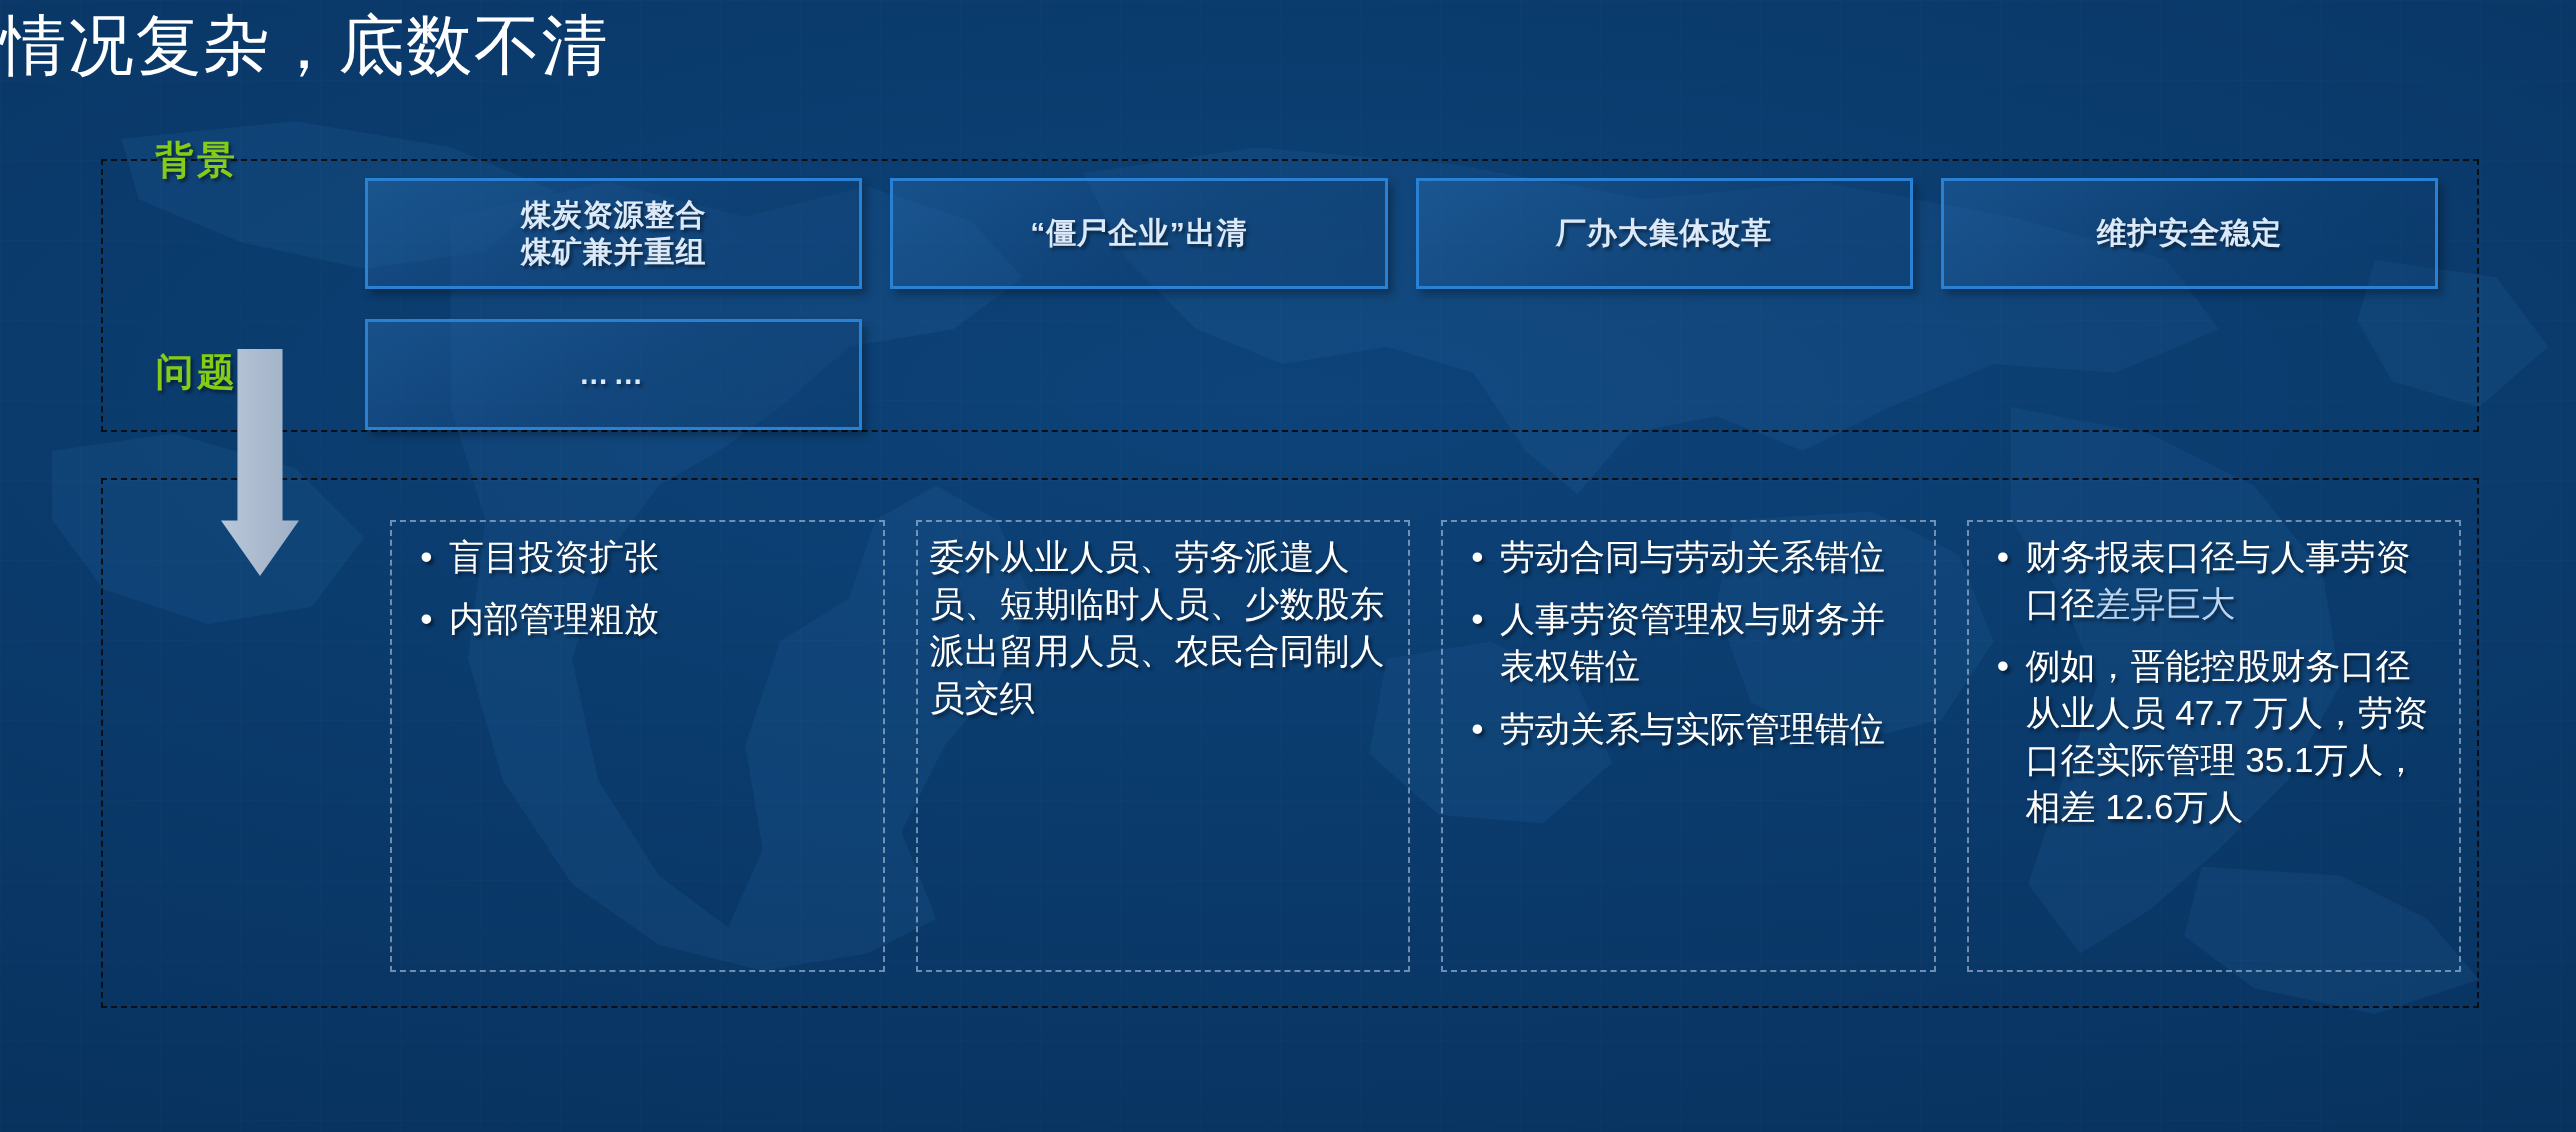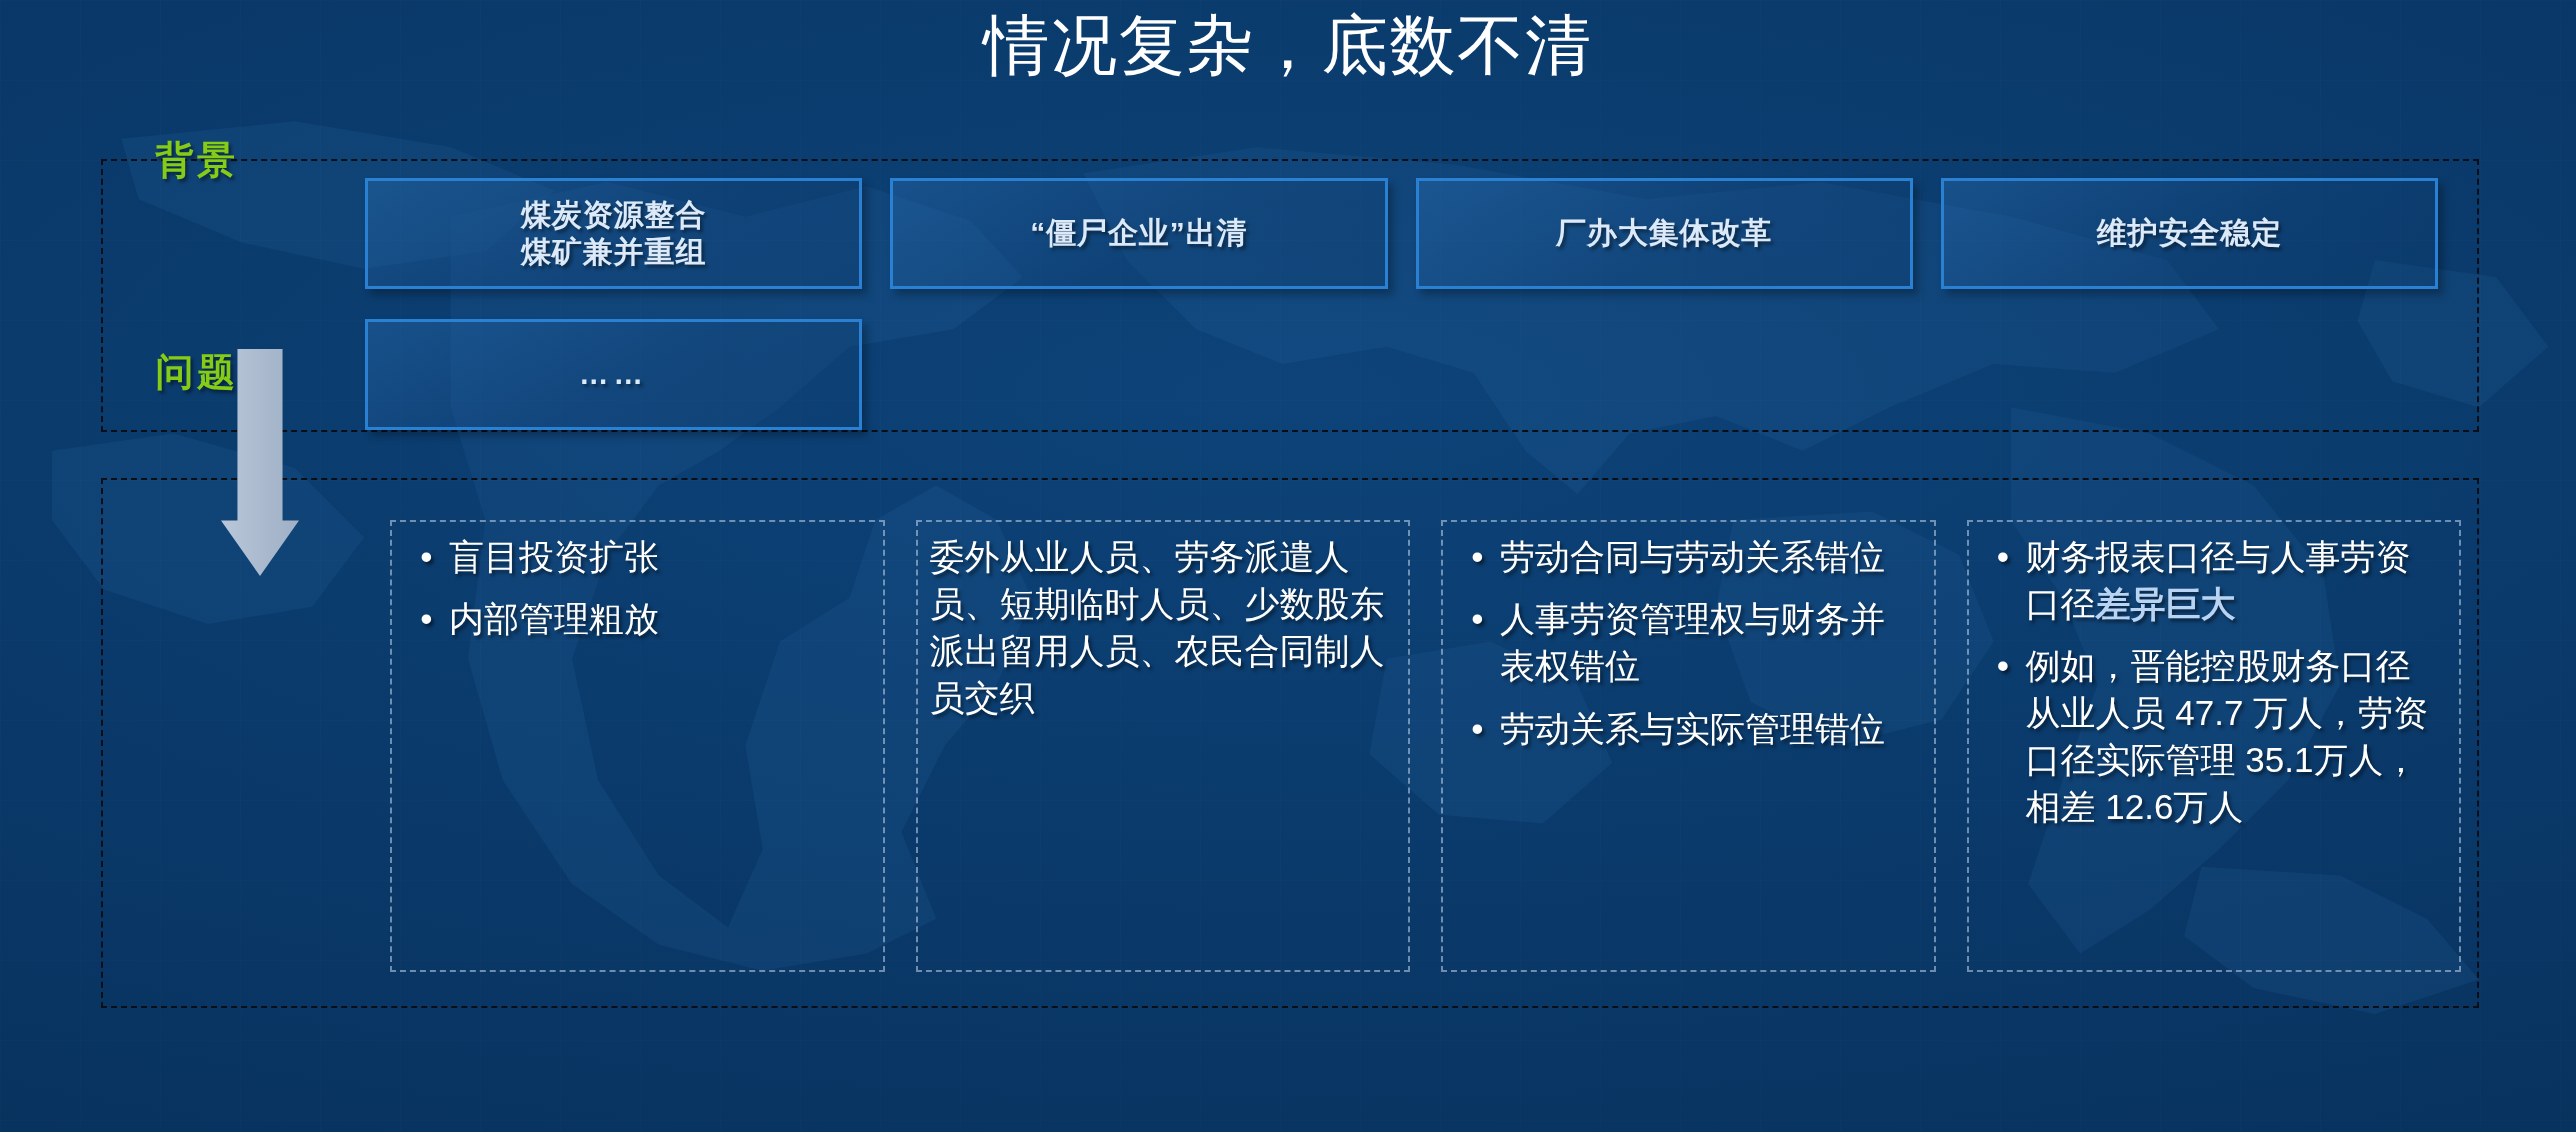--- a/index.html
+++ b/index.html
@@ -21,21 +21,21 @@
     position:absolute;inset:0;
     background-image:
       linear-gradient(to right, rgba(255,255,255,.012) 0.9px, transparent 0.9px),
       linear-gradient(to bottom, rgba(255,255,255,.012) 0.9px, transparent 0.9px);
     background-size:80px 80px;
   }
 
   
   #slide-title{
     position:absolute;left:0;top:12px;width:2576px;
-    text-align:center;
+    text-align:left;
     color:#ffffff;
     font-size:66px;
     font-weight:300;
     letter-spacing:1.7px;
     line-height:1;
     white-space:nowrap;
   }
 
   
   .section{
@@ -118,21 +118,21 @@
     font-size:35px;
     line-height:1.34;
     text-align:center;
     color:#ffffff;
     text-shadow:2.6px 2.6px 3.5px rgba(0,0,0,.50);
   }
   .p-bullet.hidden{visibility:hidden;flex-basis:0;}
   .p-text{flex:1 1 auto;}
   .p-text .hl{
     color:#b8d4f2;
-    font-weight:bold;
+    font-weight:normal;
   }
   .col-plain .p-line{margin-bottom:16px;justify-content:center;}
   .col-plain .p-text{letter-spacing:0px;}
 </style>
 </head>
 <body>
 
 <div id="bg-gradient"></div>
 
 <svg id="bg-map" viewBox="0 0 2972 1307" preserveAspectRatio="none">

